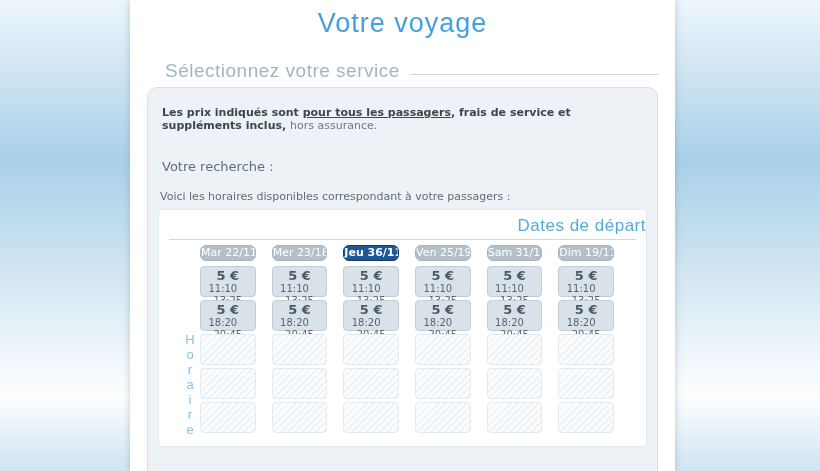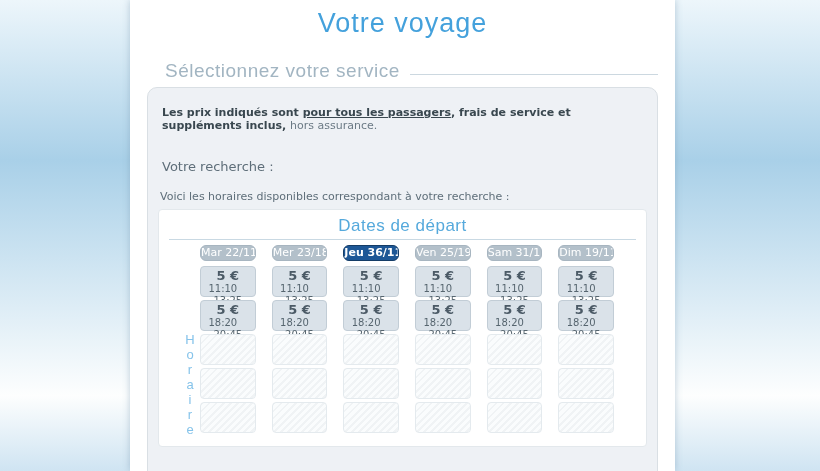--- a/index.html
+++ b/index.html
@@ -44,21 +44,21 @@
     background:linear-gradient(180deg,#79c0ea 0%,#4f9fd6 45%,#2e7fc0 100%);
     border:1px solid #2a6ca3;border-radius:4px;color:#ffffff;font-size:11px;
     text-shadow:0 1px 1px rgba(0,60,110,.5);cursor:pointer;box-shadow:0 1px 1px rgba(0,0,0,.15);
   }
   .results-intro{font-size:11px;color:#5e6e79;margin:16px 0 6px 2px;}
   .table-panel{
     background:#ffffff;border:1px solid #e3e8ec;border-radius:4px;
     padding:4px 0 10px 0;position:relative;
   }
   .table-title{
-    text-align:center;font-size:17px;color:#55a9dc;
+    text-align:right;font-size:17px;color:#55a9dc;
     font-family:"Liberation Sans",sans-serif;letter-spacing:.5px;margin-top:2px;
   }
   .table-rule{height:1px;background:#c9d9e3;margin:3px 10px 5px 10px;}
   .grid-wrap{padding:0 32px 0 41px;}
   .grid-row{display:grid;grid-template-columns:repeat(6,1fr);gap:16px;margin-bottom:3px;}
   .tabs-row{margin-bottom:5px;}
   .date-tab{
     height:14px;line-height:14px;text-align:center;font-size:11px;color:#ffffff;
     background:#b3c0ca;border:1px solid #a7b5c0;border-radius:6px;cursor:pointer;
     overflow:hidden;white-space:nowrap;
@@ -96,21 +96,21 @@
 
   <div class="panel-gray">
 
     <div class="notice">
       <span>Les prix indiqués sont </span><span class="u">pour tous les passagers</span><span>, frais de service et suppléments inclus, </span><span class="plain">hors assurance.</span>
     </div>
 
     <div class="search-label">Votre recherche :</div>
 
 
-    <div class="results-intro">Voici les horaires disponibles correspondant à votre recherche :</div>
+    <div class="results-intro">Voici les horaires disponibles correspondant à votre passagers :</div>
 
     <div class="table-panel">
       <div class="table-title">Dates de départ</div>
       <div class="table-rule"></div>
 
       <div class="side-label" id="side-label">
           <span>H</span>
           <span>o</span>
           <span>r</span>
           <span>a</span>

